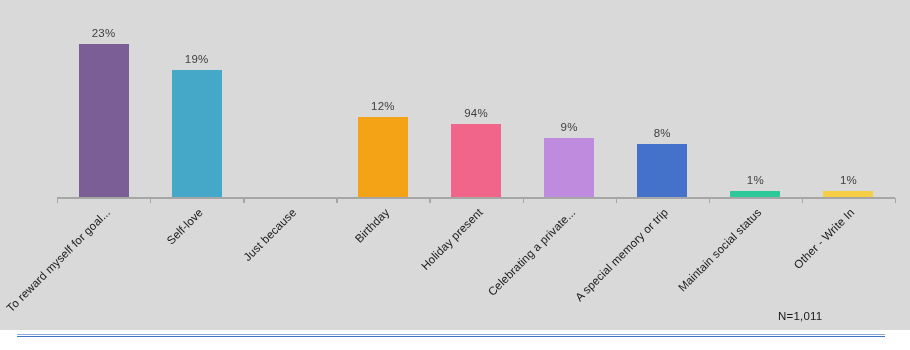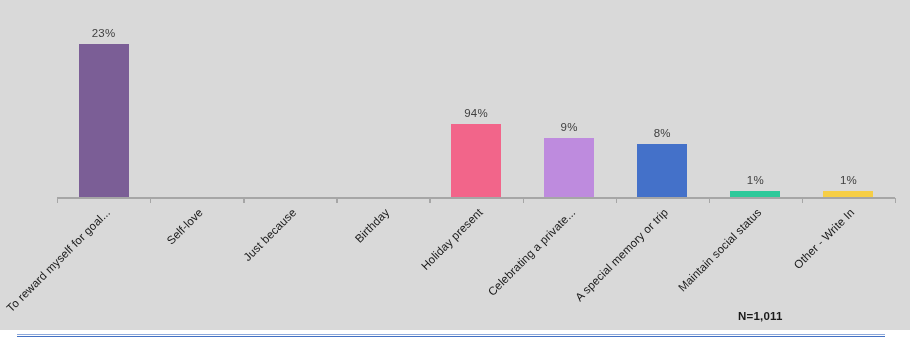--- a/index.html
+++ b/index.html
@@ -92,27 +92,26 @@
     font-size: 11.5px;
     color: #1a1a1a;
     white-space: nowrap;
     transform-origin: left top;
     transform: rotate(-45deg);
     letter-spacing: 0.1px;
   }
 
   #n-note {
     position: absolute;
-    left: 738px;
+    left: 778px;
     top: 310px;
     font-size: 11.5px;
     color: #1a1a1a;
     white-space: nowrap;
     letter-spacing: 0.2px;
-    font-weight: bold;
   }
 
   
   #blue-rule {
     position: absolute;
     left: 17px;
     top: 334px;
     width: 868px;
     height: 4px;
   }
@@ -136,20 +135,32 @@
 
 <div id="slide">
 
   <div id="chart-panel">
 
     <div id="plot-area">
         <div class="bar-slot" style="left: 21.5556px; width: 50px;">
           <div class="bar-col">
             <div class="bar-value">23%</div>
             <div class="bar-rect" style="height: 154.429px; background: rgb(123, 94, 150);"></div>
+          </div>
+        </div>
+        <div class="bar-slot" style="left: 114.667px; width: 50px;">
+          <div class="bar-col">
+            <div class="bar-value">19%</div>
+            <div class="bar-rect" style="height: 127.571px; background: rgb(69, 168, 200);"></div>
+          </div>
+        </div>
+        <div class="bar-slot" style="left: 300.889px; width: 50px;">
+          <div class="bar-col">
+            <div class="bar-value">12%</div>
+            <div class="bar-rect" style="height: 80.5714px; background: rgb(245, 163, 22);"></div>
           </div>
         </div>
         <div class="bar-slot" style="left: 394px; width: 50px;">
           <div class="bar-col">
             <div class="bar-value">94%</div>
             <div class="bar-rect" style="height: 73.8571px; background: rgb(242, 101, 138);"></div>
           </div>
         </div>
         <div class="bar-slot" style="left: 487.111px; width: 50px;">
           <div class="bar-col">

